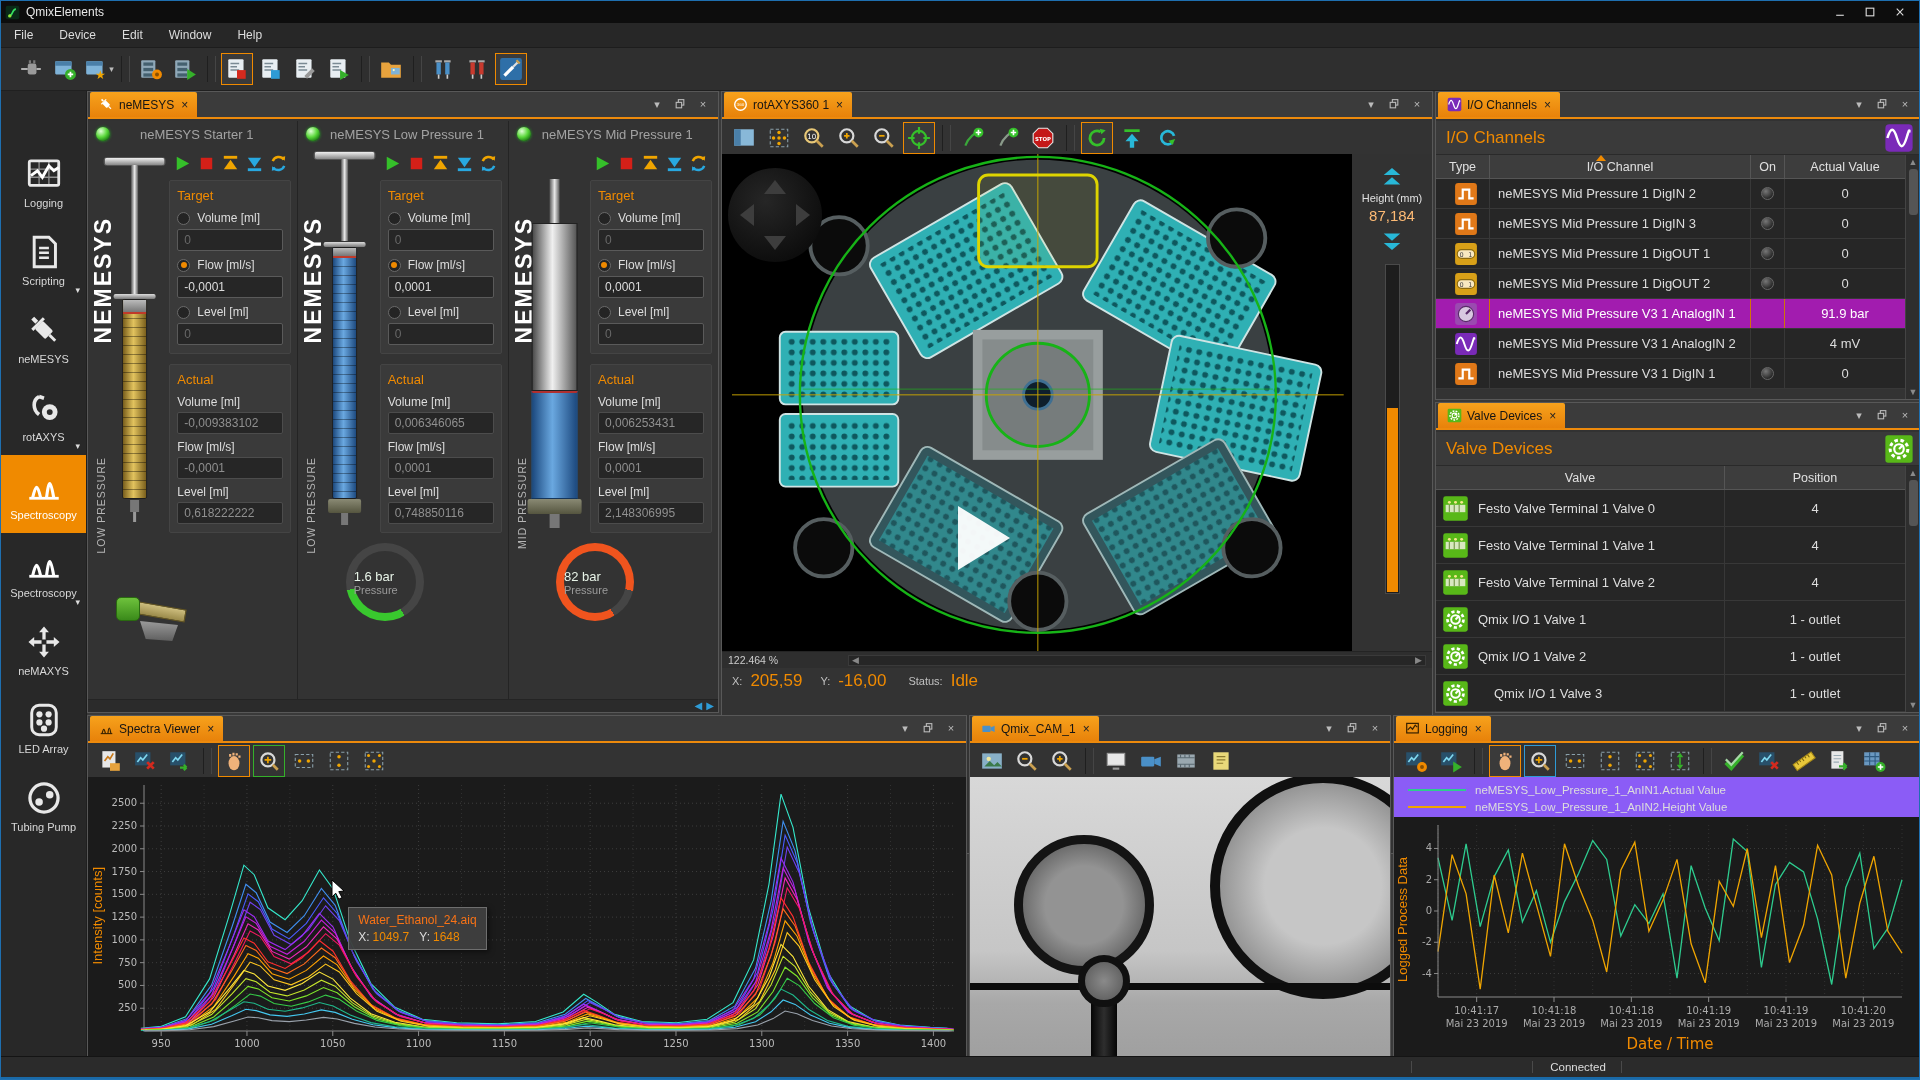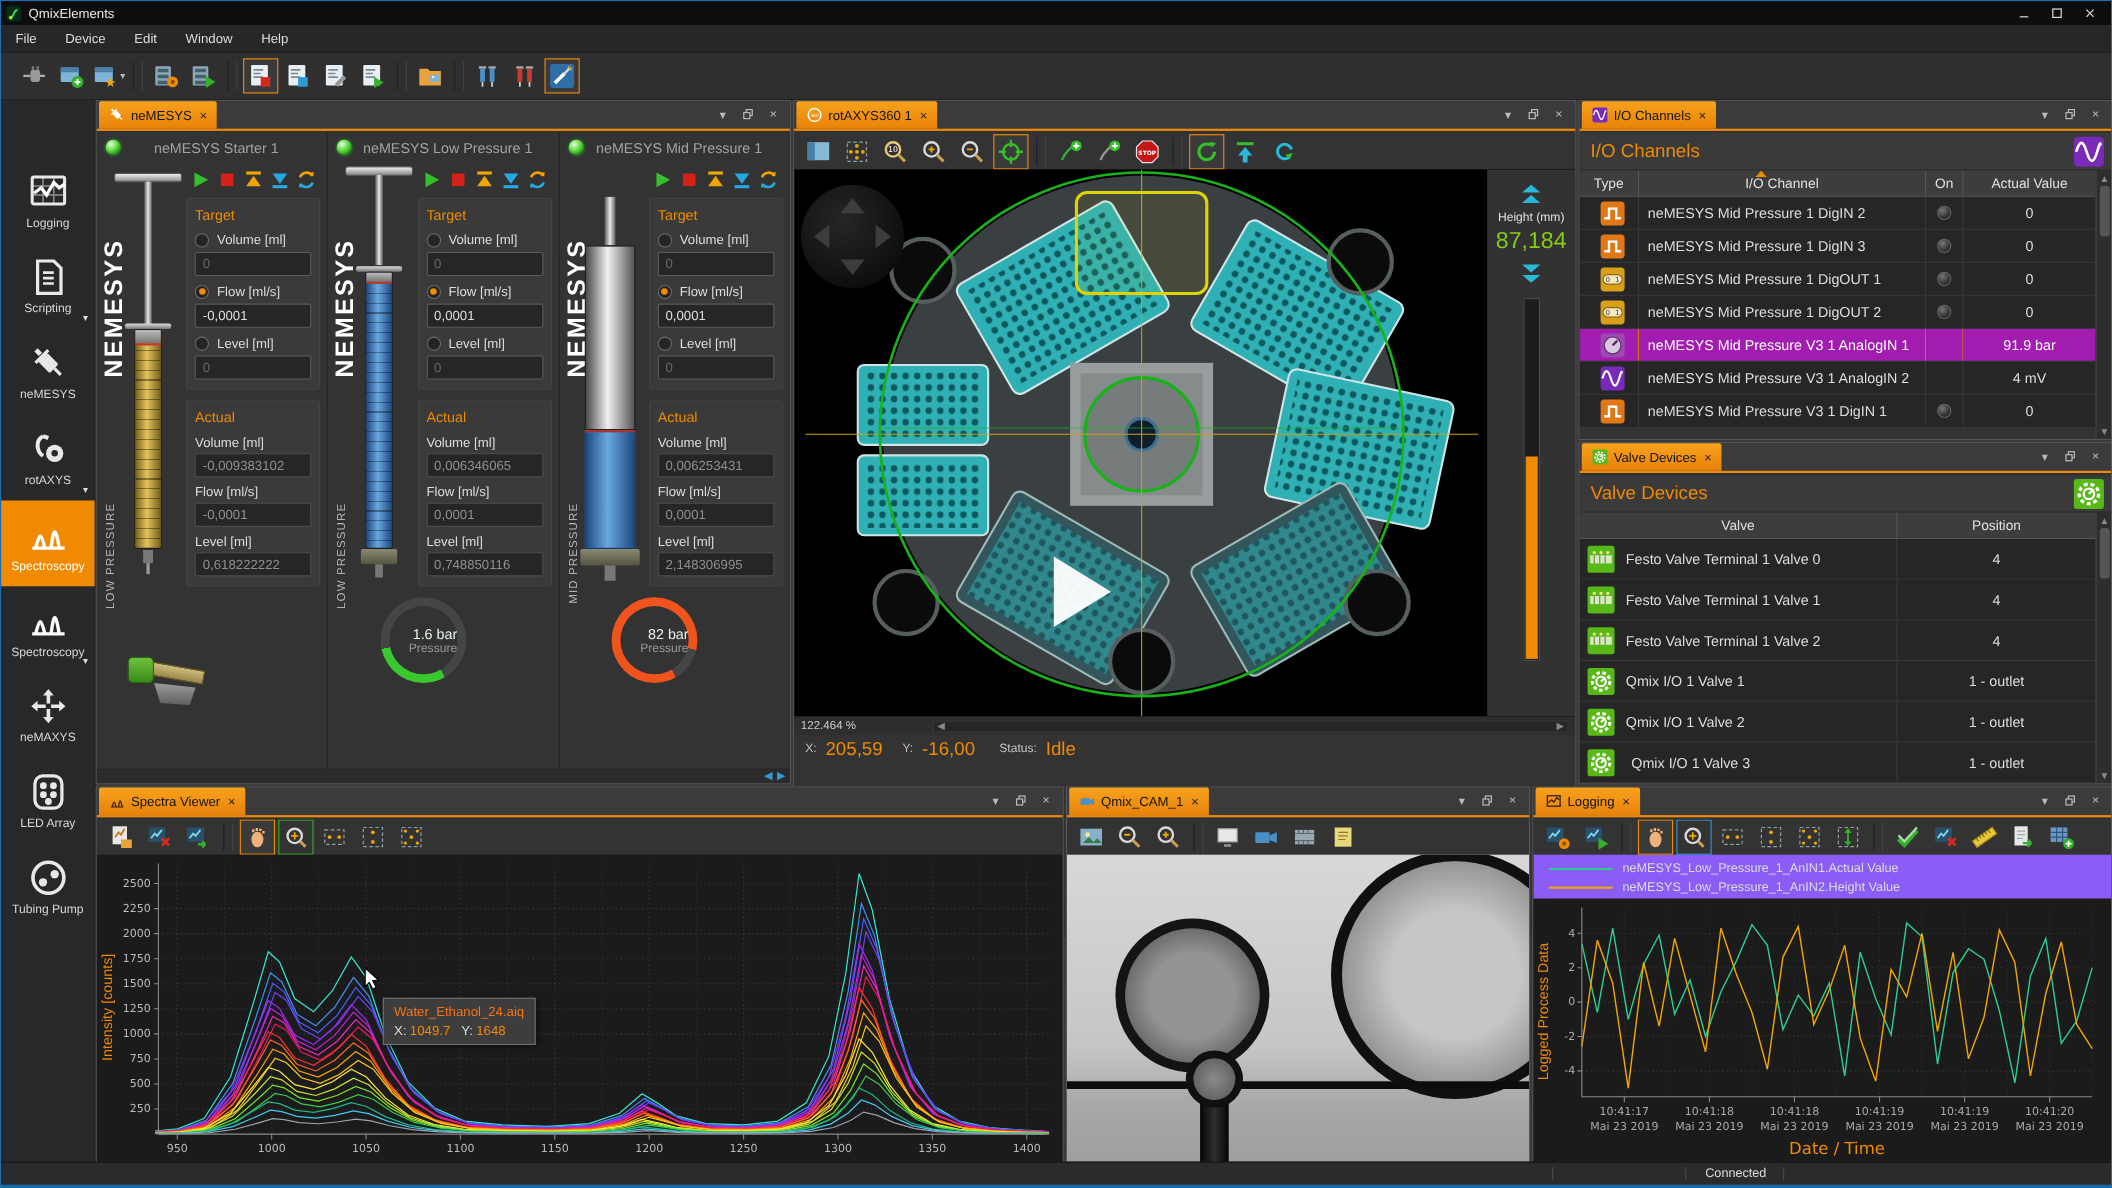--- a/index.html
+++ b/index.html
@@ -67,21 +67,21 @@
   .radio-row{display:flex;align-items:center;gap:7px;margin:7px 0 4px;}
   .radio{width:13px;height:13px;border-radius:50%;background:#242424;border:1px solid #6a6a6a;position:relative;}
   .radio.sel:after{content:"";position:absolute;left:2.5px;top:2.5px;width:6px;height:6px;border-radius:50%;background:#F08A00;}
   .flabel{color:#ddd;font-size:12px;}
   .val{height:22px;background:#262626;border:1px solid #5a5a5a;border-radius:2px;color:#ddd;font-size:12px;display:flex;align-items:center;padding:0 6px;}
   .val.ghost{color:#686868;}
   .val.ro{color:#8f8f8f;border-color:#4c4c4c;}
   .alabel{color:#ddd;font-size:12px;margin:6px 0 3px;}
   .gauge{position:relative;width:78px;height:78px;border-radius:50%;margin:2px 0 0 -34px;}
   .gauge .ring{position:absolute;inset:0;border-radius:50%;}
-  .gauge .gin{position:absolute;inset:8px;border-radius:50%;background:#333;display:flex;flex-direction:column;align-items:flex-end;justify-content:center;}
+  .gauge .gin{position:absolute;inset:8px;border-radius:50%;background:#333;display:flex;flex-direction:column;align-items:flex-start;justify-content:center;}
   .gval{color:#e8f4e8;font-size:13px;}
   .glab{color:#9a9a9a;font-size:11px;}
   .valve-w{position:relative;width:90px;height:56px;margin-left:12px;margin-top:6px;}
   .vw-arm{position:absolute;left:18px;top:14px;width:54px;height:13px;background:linear-gradient(#cdbd7e,#9a8a4a);transform:rotate(10deg);border:1px solid #6a5a20;}
   .vw-cap{position:absolute;left:2px;top:6px;width:24px;height:24px;border-radius:5px;background:linear-gradient(#6ec23c,#3a8a1a);border:1px solid #2a6a10;}
   .vw-fork{position:absolute;left:26px;top:30px;width:38px;height:20px;background:linear-gradient(#9a9a9a,#5f5f5f);clip-path:polygon(0 0,100% 20%,85% 100%,15% 90%);}
   .nem-scroll{position:absolute;left:0;bottom:0;right:0;height:13px;background:#2b2b2b;border-top:1px solid #242424;display:flex;justify-content:flex-end;align-items:center;gap:4px;padding-right:4px;}
   .sarrow{color:#2e9bd6;font-size:10px;line-height:1;}
   
   .syringe{position:absolute;left:50%;transform:translateX(-42%);top:4px;width:70px;height:470px;}
@@ -104,21 +104,21 @@
   .navpad{position:absolute;left:6px;top:14px;width:94px;height:94px;border-radius:50%;background:radial-gradient(circle at 40% 35%,#262626,#0d0d0d 75%);}
   .np{position:absolute;width:0;height:0;}
   .np.u{left:36px;top:12px;border-left:11px solid transparent;border-right:11px solid transparent;border-bottom:14px solid #3d3d3d;}
   .np.d{left:36px;bottom:12px;border-left:11px solid transparent;border-right:11px solid transparent;border-top:14px solid #3d3d3d;}
   .np.l{left:12px;top:36px;border-top:11px solid transparent;border-bottom:11px solid transparent;border-right:14px solid #3d3d3d;}
   .np.r{right:12px;top:36px;border-top:11px solid transparent;border-bottom:11px solid transparent;border-left:14px solid #3d3d3d;}
   .play-tri{position:absolute;left:236px;top:352px;width:0;height:0;border-left:52px solid #fff;border-top:32px solid transparent;border-bottom:32px solid transparent;opacity:.95;}
   .rot-right{position:absolute;right:0;top:0;width:80px;height:100%;background:#323232;display:flex;flex-direction:column;align-items:center;padding-top:8px;}
   .chev{width:26px;height:24px;}
   .h-label{color:#e0e0e0;font-size:11px;margin-top:6px;}
-  .h-value{color:#84cc16;font-size:21px;margin:3px 0 6px;}
+  .h-value{color:#fdba74;font-size:15px;margin:3px 0 6px;}
   .h-slider{position:relative;width:15px;height:330px;background:#1d1d1d;border:1px solid #4a4a4a;margin-top:10px;}
   .h-fill{position:absolute;left:1px;right:1px;bottom:1px;height:56%;background:#F08A00;}
   .rot-zoom{height:17px;display:flex;align-items:center;background:#2e2e2e;border-top:1px solid #242424;color:#ccc;font-size:10.5px;padding:0 6px;}
   .rot-zoom .zl{width:120px}
   .rot-scroll{flex:1;height:11px;background:#262626;border:1px solid #3a3a3a;display:flex;justify-content:space-between;align-items:center;padding:0 3px;color:#888;font-size:9px;}
   .rot-status{height:26px;display:flex;align-items:center;gap:8px;padding-left:10px;background:#333;}
   .rs-l{color:#c0c0c0;font-size:11px;}
   .rs-v{color:#F08A00;font-size:17px;}
   .rs-status{margin-left:14px;}
   
@@ -1155,21 +1155,21 @@
                   <rect x="1" y="1" width="20" height="20" rx="2" fill="#58b818"></rect>
                   <circle cx="11" cy="11" r="6.5" fill="none" stroke="#fff" stroke-width="2.2" stroke-dasharray="2.6 1.9"></circle>
                   <circle cx="11" cy="11" r="3.5" fill="none" stroke="#fff" stroke-width="1.6"></circle>
                   <path d="M11 11l3-3" stroke="#fff" stroke-width="1.6"></path>
                 </svg></span>
               <span>Qmix I/O 1 Valve 2</span>
             </div>
       <div class="td center" style="width:180px;border-right:none">1 - outlet</div>
     </div>
     <div class="trow" style="height:37px">
-      <div class="td" style="flex:1;gap:14px">
+      <div class="td" style="flex:1;gap:25px">
               <span class="icon" style="width:27px;height:27px"><svg viewBox="0 0 22 22">
                   <rect x="1" y="1" width="20" height="20" rx="2" fill="#58b818"></rect>
                   <circle cx="11" cy="11" r="6.5" fill="none" stroke="#fff" stroke-width="2.2" stroke-dasharray="2.6 1.9"></circle>
                   <circle cx="11" cy="11" r="3.5" fill="none" stroke="#fff" stroke-width="1.6"></circle>
                   <path d="M11 11l3-3" stroke="#fff" stroke-width="1.6"></path>
                 </svg></span>
               <span>Qmix I/O 1 Valve 3</span>
             </div>
       <div class="td center" style="width:180px;border-right:none">1 - outlet</div>
     </div>

